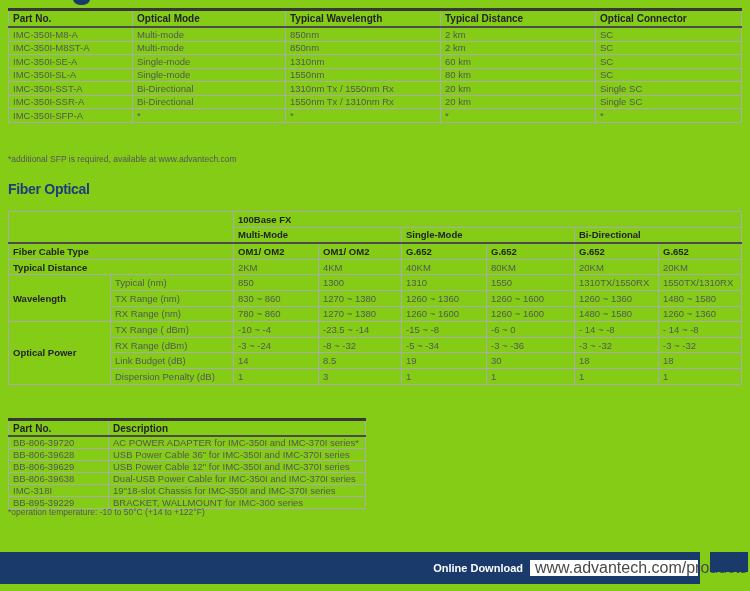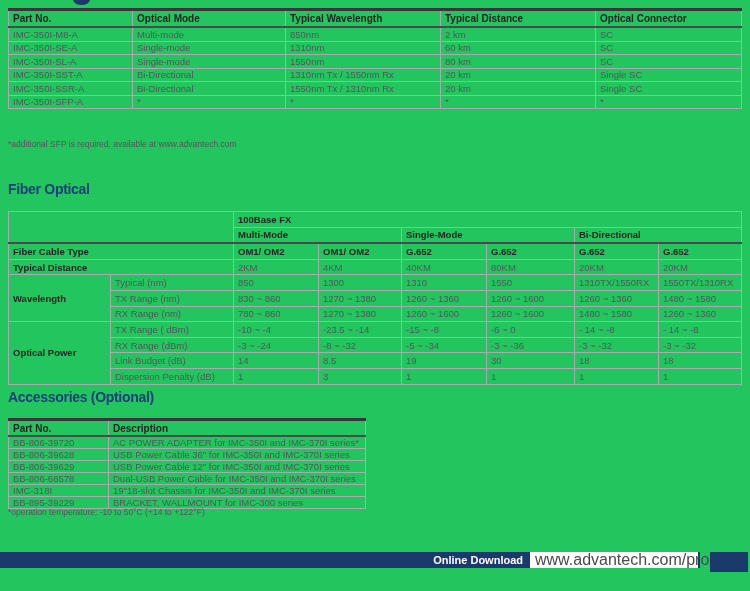--- a/index.html
+++ b/index.html
@@ -1,40 +1,40 @@
 <!DOCTYPE html>
 <html style="--navy: #1d3e7c; --navy2: #1a3a6c;"><head>
 <meta charset="utf-8">
 <style>
   html,body{margin:0;padding:0;background:#fff;}
   body{width:750px;height:591px;font-family:"Liberation Sans",sans-serif;}
-  .page{position:relative;width:750px;height:591px;overflow:hidden;background:#22c55e;}
+  .page{position:relative;width:750px;height:591px;overflow:hidden;background:#84cc16;}
   .sliver{position:absolute;left:73px;top:-6px;width:17px;height:11px;border-radius:50%;background:var(--navy2,#1a3a6c);}
   .tbl{border-collapse:collapse;table-layout:fixed;position:absolute;left:8px;}
   .tbl td,.tbl th{border:1px solid #a9abae;font-size:9.5px;padding:0 4px;line-height:11px;overflow:hidden;white-space:nowrap;}
   .tbl th{text-align:left;color:#232325;font-weight:bold;}
   .tbl td{color:#55565a;font-weight:normal;}
   #ordering{top:8px;width:734px;border-top:3px solid #37373a;}
   #ordering thead th{border-bottom:2px solid #4a4a4e;height:15px;font-size:10px;}
   #ordering td{height:12.5px;margin-top:32px;}
   .fn{position:absolute;left:8px;font-size:8.5px;color:#55565a;margin:0;}
-  #fn1{top:139px;}
+  #fn1{top:154px;}
   .hd{position:absolute;left:8px;margin:0;font-size:14px;font-weight:bold;color:var(--navy,#1d3e7c);letter-spacing:-0.3px;}
   #fiber-title{top:181px;}
   #fiber{top:211px;width:734px;border-top:1.5px solid #6a6c6f;}
   #fiber td,#fiber th{height:14.6px;}
   .dark-top{border-top:2px solid #4a4a4e !important;}
   .sect-top{border-top:1.5px solid #6a6c6f !important;}
   .center{text-align:center;margin-left:24px;}
   #acc-title{top:389px;}
   #acc{top:418px;width:358px;border-top:3px solid #37373a;}
   #acc thead th{border-bottom:2px solid #4a4a4e;height:14px;font-size:10px;}
   #acc td{height:11px;}
   #fn2{top:507px;text-align:center;}
-  .bar{position:absolute;left:0;top:552px;width:700px;height:16px;background:var(--navy2,#1a3a6c);display:flex;align-items:center;justify-content:flex-end;}
+  .bar{position:absolute;left:0;top:552px;width:700px;height:32px;background:var(--navy2,#1a3a6c);display:flex;align-items:center;justify-content:flex-end;}
   .bar-label{color:#ffffff;font-weight:bold;font-size:11px;margin-right:7px;}
   .url-box{width:168px;height:16px;background:#ffffff;margin-right:2px;display:flex;align-items:center;}
   .url{font-size:16px;color:#4a4a4e;padding-left:5px;}
   .bar-end{position:absolute;left:710px;top:552px;width:38px;height:20px;background:var(--navy2,#1a3a6c);}
 </style>
 </head>
 <body>
 
 <div class="page">
 
@@ -59,20 +59,27 @@
       </thead>
     <tbody id="ordering-body">
         <tr>
           <td>IMC-350I-M8-A</td>
           <td>Multi-mode</td>
           <td>850nm</td>
           <td>2 km</td>
           <td>SC</td>
         </tr>
         <tr>
+          <td>IMC-350I-M8ST-A</td>
+          <td>Multi-mode</td>
+          <td>850nm</td>
+          <td>2 km</td>
+          <td>SC</td>
+        </tr>
+        <tr>
           <td>IMC-350I-SE-A</td>
           <td>Single-mode</td>
           <td>1310nm</td>
           <td>60 km</td>
           <td>SC</td>
         </tr>
         <tr>
           <td>IMC-350I-SL-A</td>
           <td>Single-mode</td>
           <td>1550nm</td>
@@ -205,21 +212,20 @@
           <td>1</td>
           <td>3</td>
           <td>1</td>
           <td>1</td>
           <td>1</td>
           <td>1</td>
         </tr>
       </tbody>
   </table>
 
-  <h2 class="hd" id="acc-title">Accessories (Optional)</h2>
   <table class="tbl" id="acc">
     <colgroup>
         <col style="width:100px">
         <col>
       </colgroup>
     <thead>
         <tr id="acc-head">
           <th>Part No.</th>
           <th>Description</th>
         </tr>
@@ -231,21 +237,21 @@
         </tr>
         <tr>
           <td>BB-806-39628</td>
           <td>USB Power Cable 36" for IMC-350I and IMC-370I series</td>
         </tr>
         <tr>
           <td>BB-806-39629</td>
           <td>USB Power Cable 12" for IMC-350I and IMC-370I series</td>
         </tr>
         <tr>
-          <td>BB-806-66578</td>
+          <td>BB-806-39638</td>
           <td>Dual-USB Power Cable for IMC-350I and IMC-370I series</td>
         </tr>
         <tr>
           <td>IMC-318I</td>
           <td>19"18-slot Chassis for IMC-350I and IMC-370I series</td>
         </tr>
         <tr>
           <td>BB-895-39229</td>
           <td>BRACKET, WALLMOUNT for IMC-300 series</td>
         </tr>

